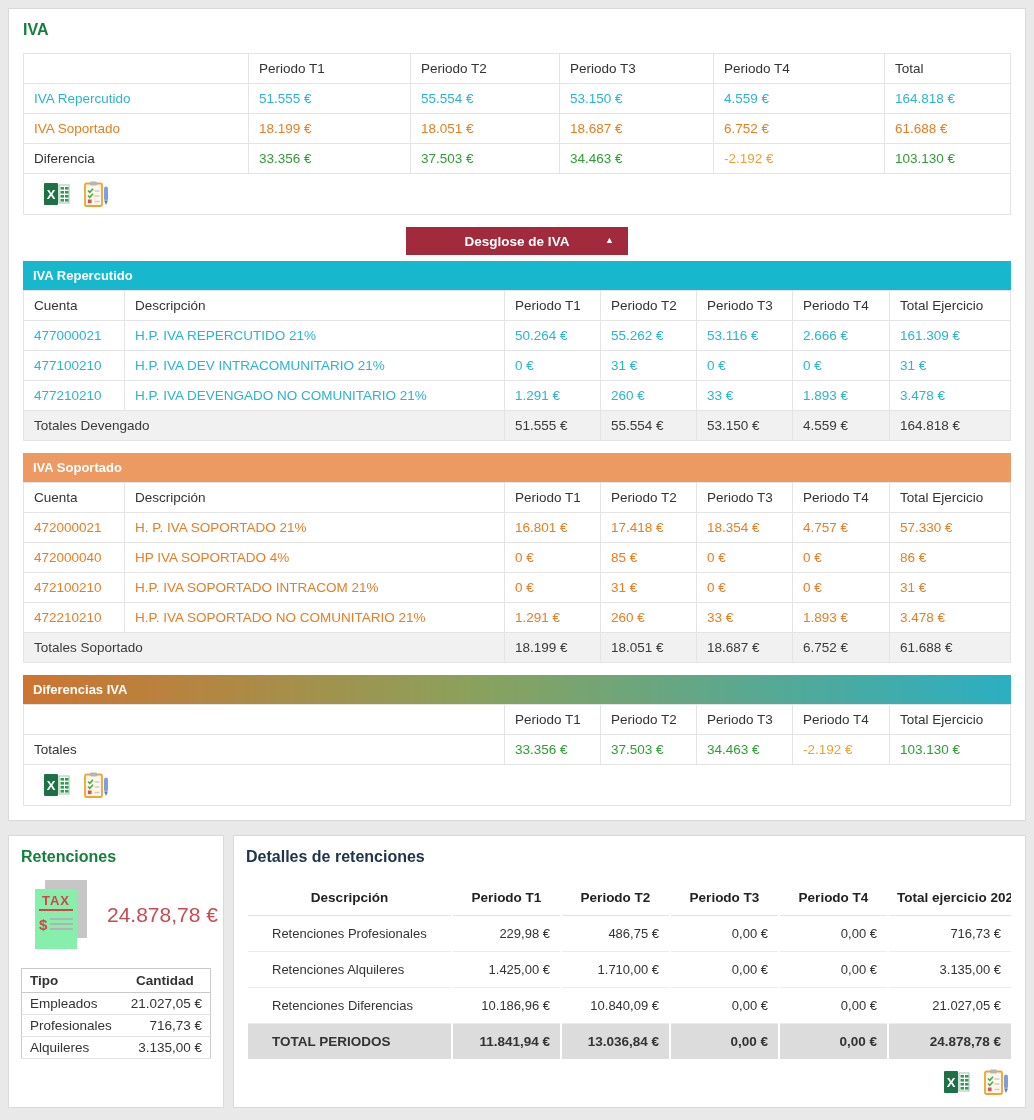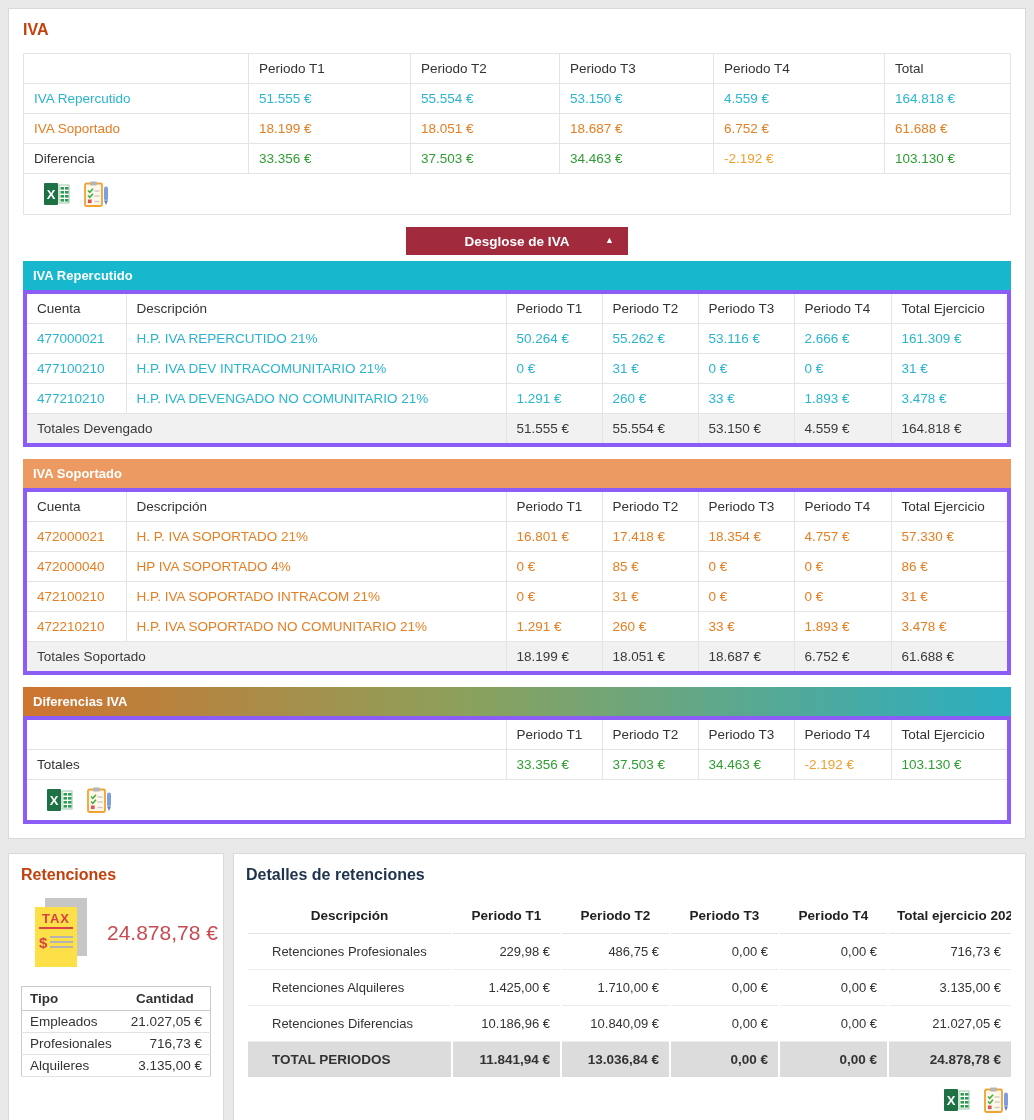--- a/index.html
+++ b/index.html
@@ -1,29 +1,29 @@
 <!DOCTYPE html>
 <html><head>
 <meta charset="utf-8">
 <style>
   * { box-sizing: border-box; margin: 0; padding: 0; }
   html, body { width: 1034px; background: #e9e9e9; font-family: "Liberation Sans", sans-serif; color: #333; }
   body { min-height: 1120px; padding: 8px; }
 
   .card { background: #fff; border: 1px solid #d9d9d9; }
   .card-iva { padding: 12px 14px 14px; margin-bottom: 14px; }
-  .card-title { font-size: 16px; font-weight: bold; color: #c2410c; margin-bottom: 14px; }
+  .card-title { font-size: 16px; font-weight: bold; color: #15803d; margin-bottom: 14px; }
   .card-title.navy { color: #20354d; }
 
   table.tbl { width: 100%; border-collapse: collapse; table-layout: fixed; }
   .tbl th, .tbl td { padding: 7px 10px; font-size: 13.5px; text-align: left; font-weight: normal;
                      border: 1px solid #e4e4e4; overflow: hidden; white-space: nowrap; }
   .sum { border: 1px solid #ddd; margin-bottom: 12px; }
   .sum th { color: #333; }
-  .det { border: 4px solid #8b5cf6; }
+  .det { border: 1px solid #8b5cf6; }
   .r { text-align: right; }
   .c { color: #2ab5cf; }
   .o { color: #e67e22; }
   .g { color: #2f9e32; }
   .a { color: #f0a030; }
   .totrow td { background: #f1f1f1; color: #3a3a3a; }
   .iconcell { padding: 4px 8px 5px; text-align: right; }
   .iconcell svg { vertical-align: middle; margin-left: 10px; cursor: pointer; }
 
   .btn-wrap { text-align: center; margin: 10px 0 6px; }
@@ -37,21 +37,21 @@
   .secbar.grad { background: linear-gradient(to right, #ce7430, #8ba15c 45%, #2bafc2); }
   .secbar.first { margin-top: 6px; }
 
   .bottom-row { display: flex; gap: 9px; align-items: stretch; }
   .card-ret { width: 216px; padding: 12px; }
   .card-det { flex: 1; padding: 12px 12px 10px; }
 
   .taxrow { display: flex; align-items: center; margin: 6px 0 18px 12px; }
   .tax-icon { position: relative; width: 64px; height: 70px; flex: none; }
   .tax-back { position: absolute; left: 12px; top: 0; width: 42px; height: 58px; background: #c6c6c6; }
-  .tax-front { position: absolute; left: 2px; top: 9px; width: 42px; height: 60px; background: #fde047; padding: 4px 4px 0; }
+  .tax-front { position: absolute; left: 2px; top: 9px; width: 42px; height: 60px; background: #86efac; padding: 4px 4px 0; }
   .tax-word { color: #d8414a; font-weight: bold; font-size: 13px; letter-spacing: 1px; text-align: center;
               border-bottom: 2px solid #d8414a; padding-bottom: 1px; }
   .tax-body { display: flex; align-items: center; margin-top: 4px; }
   .dollar { color: #d8414a; font-weight: bold; font-size: 15px; margin-right: 3px; }
   .doclines { flex: 1; }
   .doclines i { display: block; height: 2px; background: #b3b3b3; margin: 3px 0; }
   .ret-amount { color: #c84b52; font-size: 21px; margin-left: 10px; white-space: nowrap; }
 
   table.ret { width: 100%; border-collapse: collapse; border: 1px solid #c9c9c9; }
   .ret th { font-size: 13.5px; font-weight: bold; padding: 4px 8px; border-bottom: 1px solid #c9c9c9; text-align: left; }

